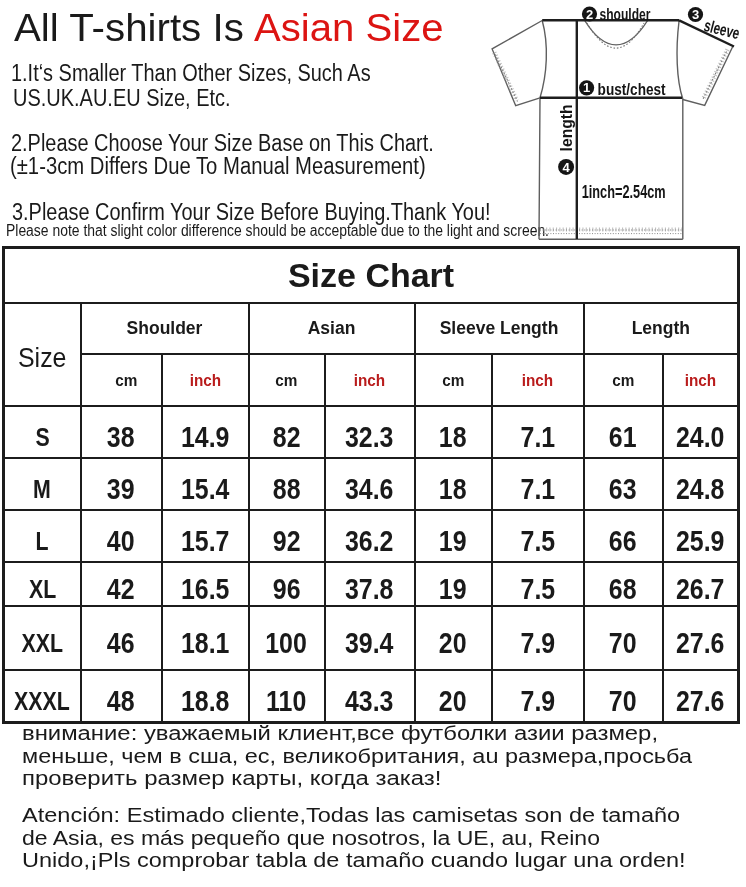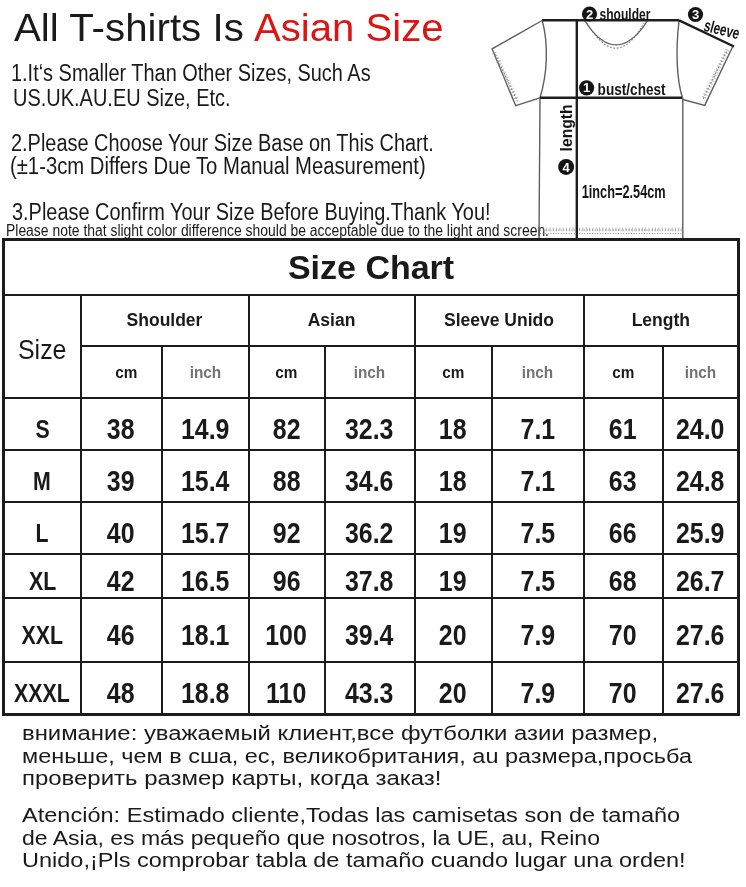--- a/index.html
+++ b/index.html
@@ -5,21 +5,21 @@
   html,body{margin:0;padding:0;}
   body{width:746px;height:887px;background:#ffffff;font-family:"Liberation Sans",sans-serif;position:relative;overflow:hidden;color:#1a1a1a;}
   .abs{position:absolute;transform-origin:0 0;white-space:nowrap;}
   table{border-collapse:collapse;table-layout:fixed;}
   td{padding:0;text-align:center;vertical-align:middle;border:2px solid #1c1c1c;overflow:hidden;}
   td span{display:inline-block;}
   .num span{font-weight:bold;font-size:30px;transform:scaleX(0.83);position:relative;top:5px;}
   .szl span{font-weight:bold;font-size:26px;transform:scaleX(0.82);position:relative;top:6px;}
   .hdr{font-weight:bold;font-size:17.5px;}
   .cmi span{font-weight:bold;font-size:17px;transform:scaleX(0.9);position:relative;top:1px;}
-  .red{color:#737373;margin-left:8px;}
+  .red{color:#b91c1c;margin-left:8px;}
 </style>
 </head>
 <body>
 
 <div class="abs" style="left:14px;top:6.5px;font-size:38px;transform:scaleX(1.06);">All T-shirts Is</div>
 <div class="abs" style="left:254px;top:6.5px;font-size:38px;color:#dc1412;transform:scaleX(1.056);">Asian Size</div>
 
 <div class="abs" style="left:11px;top:60px;font-size:23.5px;transform:scaleX(0.848);">1.It‘s Smaller Than Other Sizes, Such As</div>
 <div class="abs" style="left:13px;top:84.5px;font-size:23.5px;transform:scaleX(0.85);">US.UK.AU.EU Size, Etc.</div>
 
@@ -85,41 +85,41 @@
     <circle cx="116.6" cy="87.8" r="7.6" fill="#151515"></circle>
     <text x="116.6" y="92.4" font-size="13px" fill="#fff" text-anchor="middle">1</text>
     <text x="127.6" y="94.6" font-size="17px" textLength="68" lengthAdjust="spacingAndGlyphs">bust/chest</text>
     <circle cx="96.1" cy="166.9" r="8" fill="#151515"></circle>
     <text x="96.1" y="171.7" font-size="13px" fill="#fff" text-anchor="middle">4</text>
     <text x="0" y="0" font-size="17px" textLength="47" lengthAdjust="spacingAndGlyphs" transform="translate(101.5,151.4) rotate(-90)">length</text>
     <text x="111.7" y="198" font-size="18px" textLength="84" lengthAdjust="spacingAndGlyphs">1inch=2.54cm</text>
   </g>
 </svg>
 
-<table class="abs" style="left:2px;top:238px;width:735px;border:3px solid #1c1c1c;">
+<table class="abs" style="left:2px;top:246px;width:735px;border:3px solid #1c1c1c;">
   <colgroup>
     <col style="width:77px">
       <col style="width:81px">
       <col style="width:87px">
       <col style="width:76px">
       <col style="width:90px">
       <col style="width:77px">
       <col style="width:92px">
       <col style="width:79px">
       <col style="width:76px">
   </colgroup>
   <tbody>
       <tr style="height:55px;">
         <td colspan="9" style="font-weight:bold;font-size:34px;">Size Chart</td>
       </tr>
   <tr style="height:51px;">
     <td rowspan="2" style="font-size:28px;text-align:center;"><span style="transform:scaleX(0.89);position:relative;top:4px;">Size</span></td>
     <td colspan="2" class="hdr">Shoulder</td>
     <td colspan="2" class="hdr">Asian</td>
-    <td colspan="2" class="hdr">Sleeve Unido</td>
+    <td colspan="2" class="hdr">Sleeve Length</td>
     <td colspan="2" class="hdr">Length</td>
   </tr>
   <tr style="height:52px;text-decoration:underline;">
     <td class="cmi"><span style="margin-left:11px;">cm</span></td>
         <td class="cmi red"><span>inch</span></td>
     <td class="cmi"><span>cm</span></td>
         <td class="cmi red"><span>inch</span></td>
     <td class="cmi"><span>cm</span></td>
         <td class="cmi red"><span>inch</span></td>
     <td class="cmi"><span>cm</span></td>

